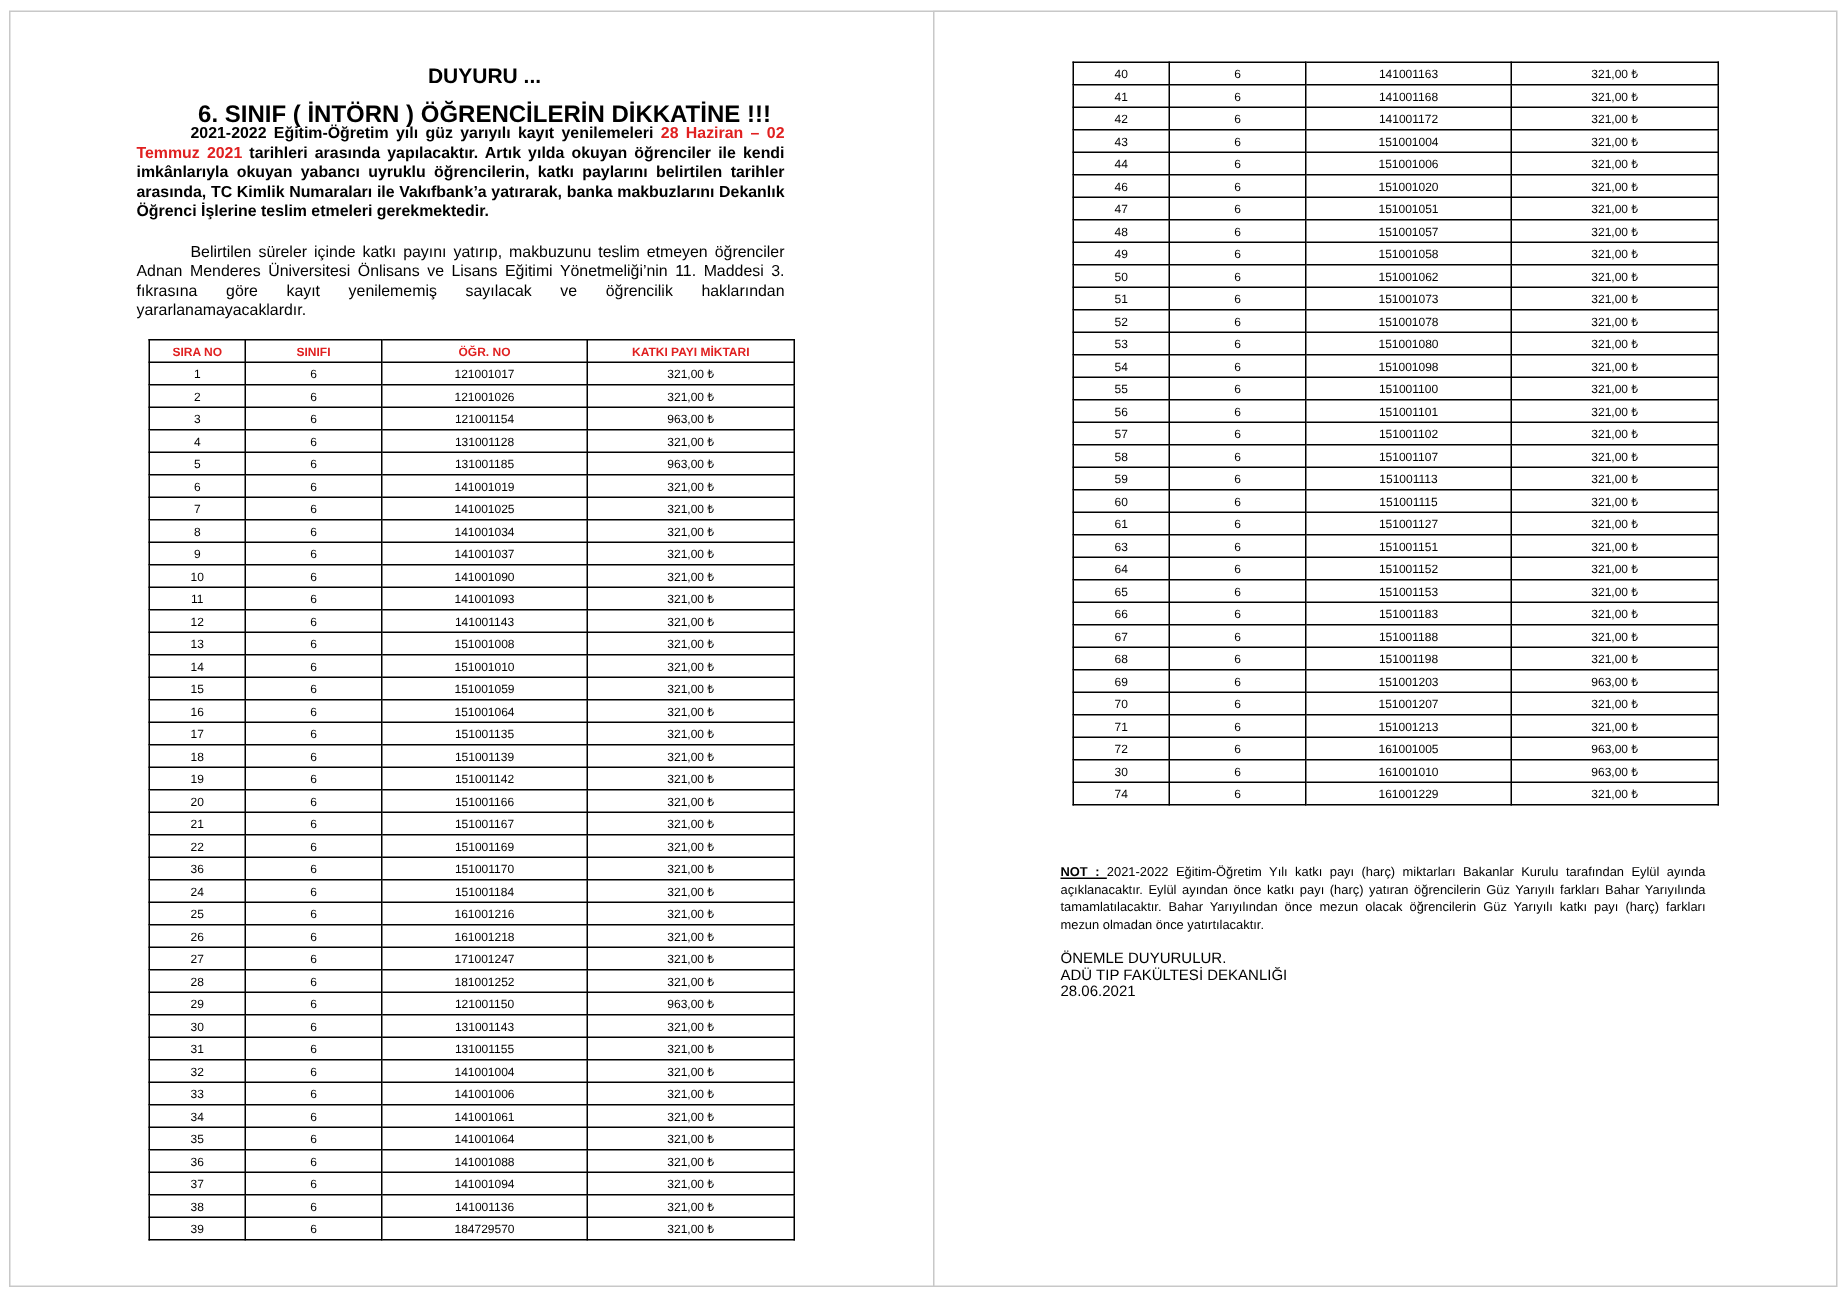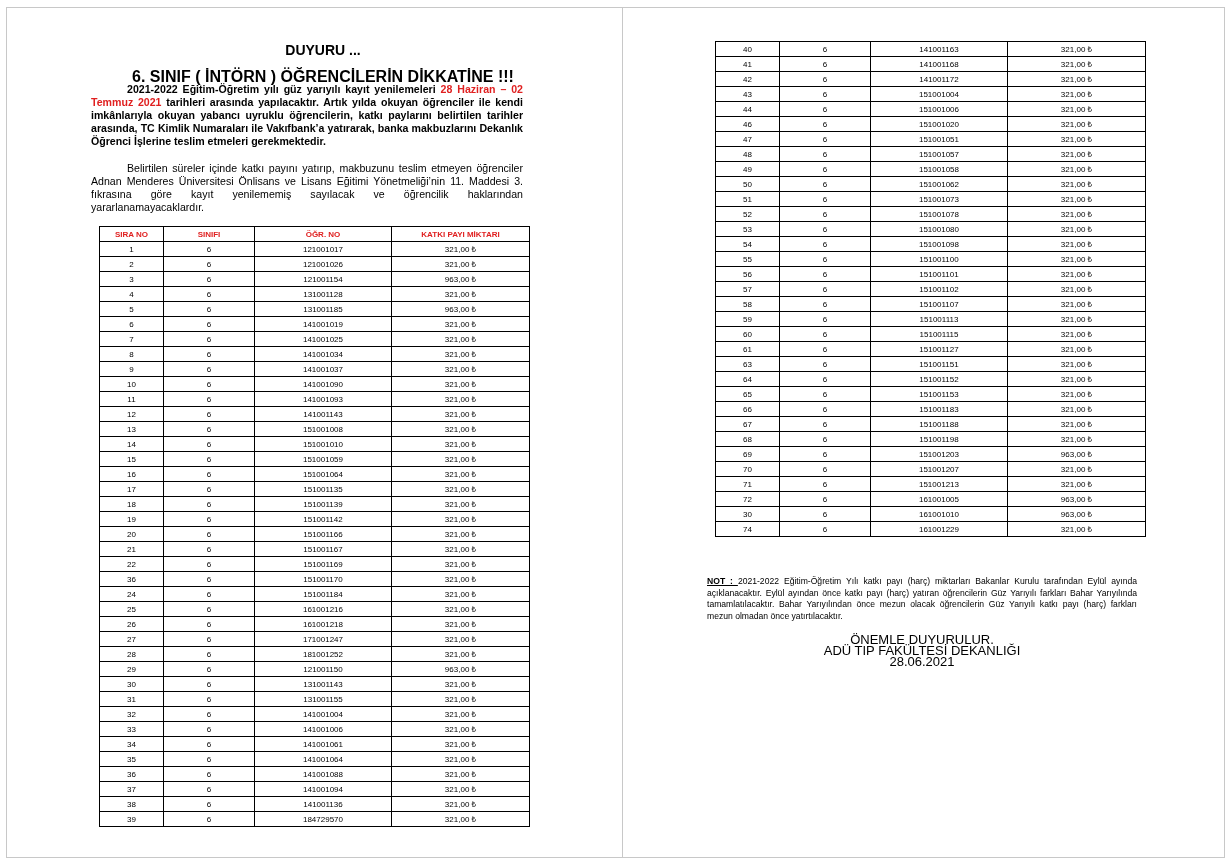--- a/index.html
+++ b/index.html
@@ -17,21 +17,21 @@
   #para1 { top:75px;font-weight:bold; }
   #para2 { top:154px; }
   table.list { position:absolute; border-collapse:collapse; font-size:8px; table-layout:fixed; }
   table.list td, table.list th { border:1px solid #000; height:14px; padding:0; text-align:center; line-height:13px; }
   table.list th { color:#e02020; font-weight:bold; font-size:8px; }
   #table-left { left:92px; top:218px; width:431px; }
   #table-right { left:92px; top:33px; width:430px;padding-left:19px; }
   col.c1 { width:64px; } col.c2 { width:91px; } col.c3 { width:137px; } col.c4 { width:138px; }
   .note { position:absolute; left:84px; top:568px; width:430px; font-size:8.6px; line-height:11.6px; text-align:justify; }
   .note .note-label { font-weight:bold; text-decoration:underline;margin-top:32px; }
-  .sign { position:absolute; left:84px; width:430px; text-align:center; font-size:13px; line-height:11px; top:626px; }
+  .sign { position:absolute; left:84px; width:430px; font-size:10px; line-height:11px; top:626px; }
 </style>
 </head>
 <body>
 
 <div class="page" id="page-left">
   <div class="title">DUYURU ...</div>
   <div class="subtitle">6. SINIF ( İNTÖRN ) ÖĞRENCİLERİN DİKKATİNE !!!</div>
   <div class="para" id="para1"><span class="indent"></span><span>2021-2022 Eğitim-Öğretim yılı güz yarıyılı kayıt yenilemeleri </span><span class="red">28 Haziran – 02 Temmuz 2021</span><span> tarihleri arasında yapılacaktır. Artık yılda okuyan öğrenciler ile kendi imkânlarıyla okuyan yabancı uyruklu öğrencilerin, katkı paylarını belirtilen tarihler arasında, TC Kimlik Numaraları ile Vakıfbank’a yatırarak, banka makbuzlarını Dekanlık Öğrenci İşlerine teslim etmeleri gerekmektedir.</span></div>
   <div class="para" id="para2"><span class="indent"></span><span>Belirtilen süreler içinde katkı payını yatırıp, makbuzunu teslim etmeyen öğrenciler Adnan Menderes Üniversitesi Önlisans ve Lisans Eğitimi Yönetmeliği’nin 11. Maddesi 3. fıkrasına göre kayıt yenilememiş sayılacak ve öğrencilik haklarından yararlanamayacaklardır.</span></div>
   <table class="list" id="table-left">

